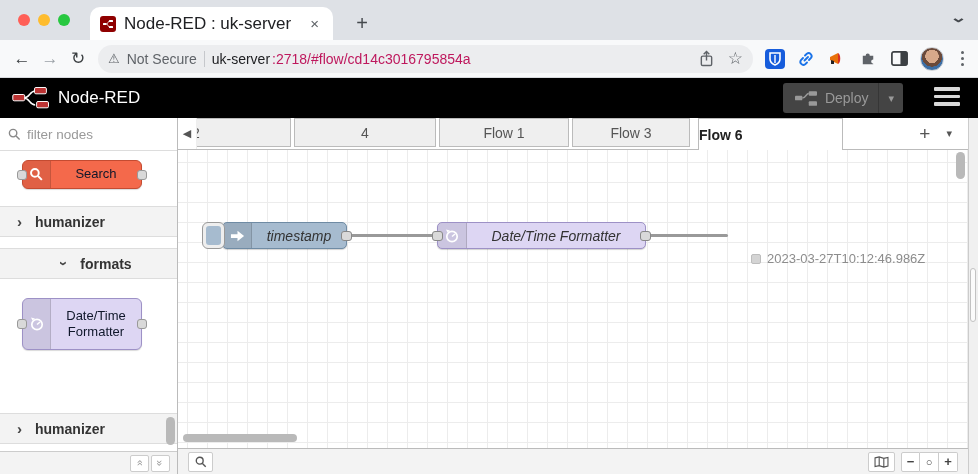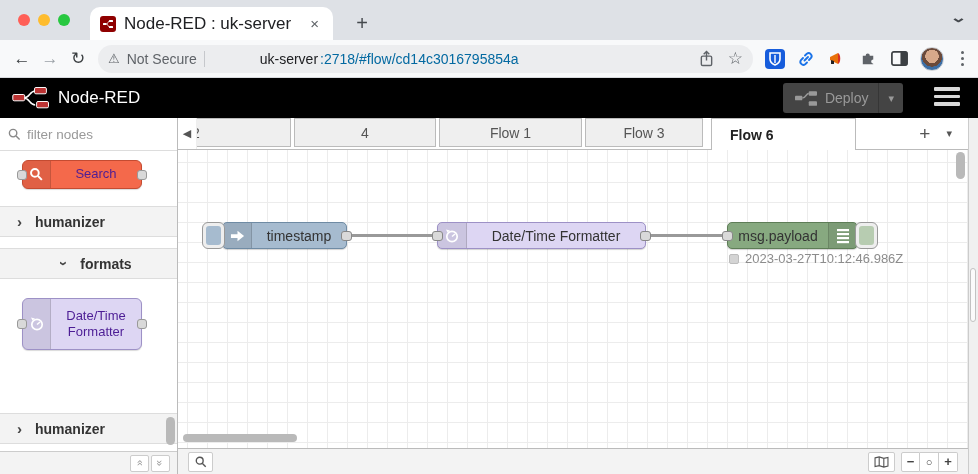--- a/index.html
+++ b/index.html
@@ -24,22 +24,22 @@
 
   .toolbar { height: 38px; background: #f8f9fa; border-bottom: 1px solid #d8dade; display: flex; align-items: center; padding: 0 8px; }
   .navbtn { width: 28px; height: 28px; display: flex; align-items: center; justify-content: center;
             font-size: 17px; color: #3c4043; border-radius: 50%; flex: 0 0 auto; }
   .navbtn.disabled { color: #9aa0a6; }
   .omnibox { flex: 0 0 655px; height: 28px; margin-left: 6px; background: #ecedef; border-radius: 14px;
              display: flex; align-items: center; padding: 0 10px; gap: 7px; font-size: 14px; }
   .warn-icon { color: #5f6368; font-size: 13px; }
   .sec-label { color: #5f6368; }
   .omni-div { width: 1px; height: 16px; background: #c6c8cc; }
-  .url-host { color: #202124; margin-left: 48px; }
-  .url-rest { color: #0369a1; }
+  .url-host { color: #202124; }
+  .url-rest { color: #be185d; }
   .omni-actions { margin-left: auto; display: flex; align-items: center; gap: 14px; color: #5f6368; }
   .ext-row { display: flex; align-items: center; gap: 11px; margin-left: 12px; }
   .ext { width: 20px; height: 20px; display: flex; align-items: center; justify-content: center; }
   .avatar { width: 24px; height: 24px; border-radius: 50%;
             background: radial-gradient(circle at 50% 38%, #d8a98a 0 38%, #6b4a3a 39% 58%, #3c6ea5 59% 100%); border: 1px solid #cfd2d6; }
   .dots { display: flex; flex-direction: column; gap: 3px; padding: 0 6px; }
   .dots i { width: 3px; height: 3px; border-radius: 50%; background: #5f6368; }
 
   
   .nr-header { height: 40px; background: #000; display: flex; align-items: center; padding: 0 10px; position: relative; }
@@ -57,21 +57,21 @@
 
   
   .palette { width: 178px; border-right: 1px solid #bbb; display: flex; flex-direction: column; background: #fff; }
   .palette-search { height: 33px; border-bottom: 1px solid #ddd; display: flex; align-items: center; padding: 0 8px; gap: 6px; background: #fff; }
   .palette-search svg { flex: 0 0 auto; }
   .palette-search input { border: none; outline: none; background: transparent; font-size: 13.5px; color: #333; width: 100%;
                           font-family: "Liberation Sans", sans-serif; }
   .palette-search input::placeholder { color: #999; }
   .palette-body { flex: 1; position: relative; overflow: hidden; }
   .pal-node { position: absolute; left: 22px; width: 120px; border-radius: 6px; border: 1px solid rgba(0,0,0,0.32);
-              display: flex; align-items: stretch; box-shadow: 0 1px 1px rgba(0,0,0,0.15); font-size: 13px; color: #4c1d95; }
+              display: flex; align-items: stretch; box-shadow: 0 1px 1px rgba(0,0,0,0.15); font-size: 13px; color: #0f172a; }
   .pal-node .icon-seg { width: 28px; background: rgba(0,0,0,0.08); border-right: 1px solid rgba(0,0,0,0.12);
                         display: flex; align-items: center; justify-content: center; border-radius: 5px 0 0 5px; }
   .pal-node .lbl { flex: 1; display: flex; align-items: center; justify-content: center; text-align: center; padding: 2px 4px; line-height: 1.25; }
   .pport { position: absolute; width: 10px; height: 10px; background: #d9d9d9; border: 1px solid #999; border-radius: 3px; top: 50%; margin-top: -5px; }
   .pport.l { left: -6px; } .pport.r { right: -6px; }
   .cat { position: absolute; left: 0; right: 0; height: 31px; background: #f3f3f3; border-top: 1px solid #ddd; border-bottom: 1px solid #ddd;
          display: flex; align-items: center; padding-left: 17px; gap: 13px; }
   .cat .chev { color: #444; font-size: 15px; font-weight: bold; line-height: 1; }
   .cat .chev.open { display: inline-block; transform: rotate(90deg); }
   .cat .cat-label { font-size: 14px; font-weight: bold; color: #333; }
@@ -86,37 +86,37 @@
 
   
   .workspace { flex: 1; display: flex; flex-direction: column; min-width: 0; }
   .flow-tabs { height: 32px; background: #fff; border-bottom: 1px solid #bbb; display: flex; align-items: flex-start; position: relative; }
   .tab-scroll-left { width: 19px; height: 31px; display: flex; align-items: center; justify-content: center;
                      color: #555; font-size: 11px; border-right: 1px solid #eee; }
   .ftab { height: 29px; margin-top: 0; background: #efefef; border: 1px solid #bbb; display: flex; align-items: center;
           justify-content: center; font-size: 14px; color: #555; margin-right: 3px; overflow: hidden; white-space: nowrap; }
   .ftab.clipped { width: 94px; justify-content: flex-start; border-left: none; }
   .ftab.clipped span { margin-left: -5px; }
-  .ftab.t4 { width: 142px; } .ftab.t1 { width: 143px; } .ftab.t3 { width: 118px; margin-right: 8px; }
+  .ftab.t4 { width: 142px; } .ftab.t1 { width: 130px; } .ftab.t3 { width: 118px; margin-right: 8px; }
   .ftab.active { width: 145px; height: 32px; background: #fff; border-bottom: none; color: #222; font-weight: bold;
-                 justify-content: flex-start; padding-left: 18px; }
+                 justify-content: flex-start; }
   .tabbar-actions { margin-left: auto; display: flex; align-items: center; height: 31px; gap: 16px; padding-right: 16px; color: #555; }
   .tab-add { font-size: 19px; color: #555; }
   .tab-caret { font-size: 11px; color: #555; }
 
   .canvas { flex: 1; position: relative; background-color: #fff; overflow: hidden;
             background-image: linear-gradient(#ececec 1px, transparent 1px), linear-gradient(90deg, #ececec 1px, transparent 1px);
             background-size: 20px 20px; background-position: 9px 12px; }
 
   .fnode { position: absolute; height: 27px; border-radius: 5px; border: 1px solid rgba(0,0,0,0.35);
            display: flex; align-items: stretch; font-size: 14px; color: #333; box-shadow: 0 1px 1px rgba(0,0,0,0.18); }
   .fnode .icon-seg { width: 29px; background: rgba(0,0,0,0.08); display: flex; align-items: center; justify-content: center; }
   .fnode .icon-seg.left { border-right: 1px solid rgba(0,0,0,0.14); border-radius: 4px 0 0 4px; }
   .fnode .icon-seg.right { border-left: 1px solid rgba(0,0,0,0.14); border-radius: 0 4px 4px 0; }
-  .fnode .flbl { flex: 1; display: flex; align-items: center; justify-content: center; padding: 0 8px; white-space: nowrap; }
+  .fnode .flbl { flex: 1; display: flex; align-items: center; justify-content: center; padding: 0 8px; white-space: nowrap; font-style: italic; }
   .cport { position: absolute; width: 11px; height: 10px; background: #d9d9d9; border: 1px solid #888; border-radius: 3px; top: 8px; }
   .cport.l { left: -6px; } .cport.r { right: -6px; }
   .side-btn { position: absolute; top: -1px; width: 23px; height: 27px; background: #eee; border: 1px solid #999; border-radius: 6px; padding: 3px; }
   .side-btn .fill { width: 100%; height: 100%; border-radius: 3px; }
   .inject-btn { left: -21px; } .inject-btn .fill { background: #a6bbcf; }
   .debug-btn { right: -21px; } .debug-btn .fill { background: #b7ccb1; }
   .wire { position: absolute; height: 3px; background: #999; top: 84px; border-radius: 2px; }
   .dstatus { position: absolute; display: flex; align-items: center; gap: 6px; }
   .dstatus .sq { width: 10px; height: 10px; background: #d4d4d4; border: 1px solid #bdbdbd; border-radius: 2px; }
   .dstatus .stext { font-size: 13px; color: #8c8c8c; }
@@ -364,37 +364,22 @@
           <svg width="16" height="16" viewBox="0 0 16 16">
             <circle cx="8" cy="8.5" r="5.2" fill="none" stroke="#fff" stroke-width="1.7"></circle>
             <path d="M8 8.5 L11 6" stroke="#fff" stroke-width="1.5"></path>
             <path d="M3.5 4.5 L2 1.5 L6 2.5 Z" fill="#fff"></path>
           </svg>
         </div>
         <div class="flbl">Date/Time Formatter</div>
         <div class="cport r"></div>
       </div>
 
-      <div class="fnode" style="left:549px; top:72px; width:131px; background:#87a980; border-color:#5e7d57;">
-        <div class="cport l"></div>
-        <div class="flbl">msg.payload</div>
-        <div class="icon-seg right">
-          <svg width="14" height="16" viewBox="0 0 14 16">
-            <rect x="1" y="1" width="12" height="2.2" fill="#fff"></rect>
-            <rect x="1" y="5" width="12" height="2.2" fill="#fff"></rect>
-            <rect x="1" y="9" width="12" height="2.2" fill="#fff"></rect>
-            <rect x="1" y="13" width="12" height="2.2" fill="#fff"></rect>
-          </svg>
-        </div>
-        <div class="side-btn debug-btn">
-            <div class="fill"></div>
-          </div>
-      </div>
-
-      <div class="dstatus" style="left:551px; top:101px;">
+
+      <div class="dstatus" style="left:551px; top:101px;padding-left:22px;">
         <div class="sq"></div>
         <span class="stext">2023-03-27T10:12:46.986Z</span>
       </div>
 
       <div class="cv-vscroll"></div>
       <div class="cv-hscroll"></div>
     </div>
 
     <div class="canvas-footer">
       <div class="cf-btn cf-search">

